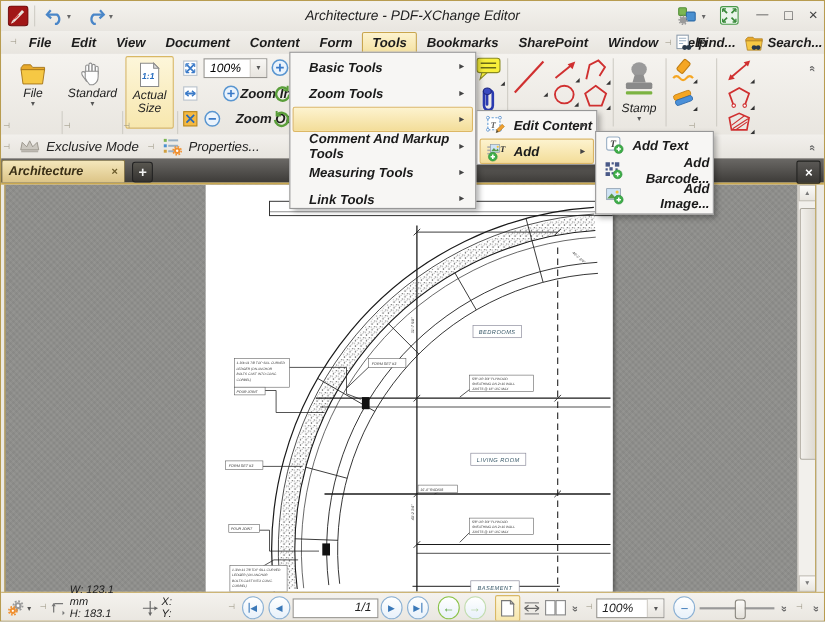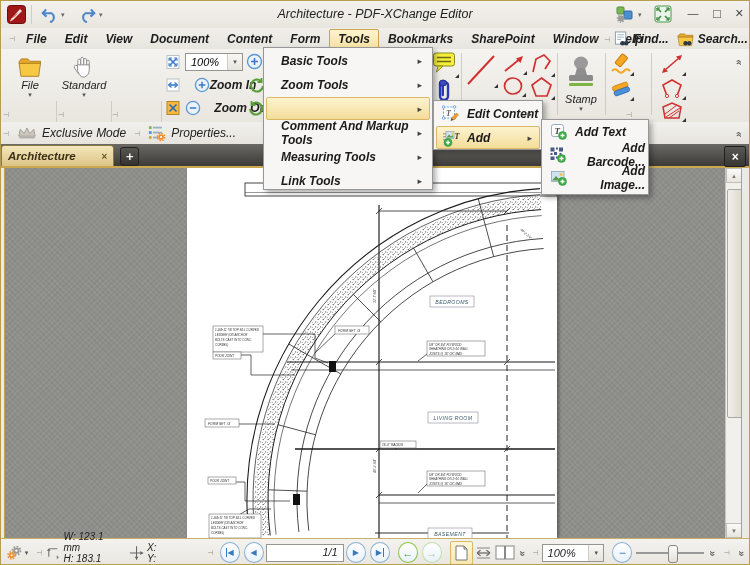--- a/index.html
+++ b/index.html
@@ -167,20 +167,28 @@
             <rect x="13.5" y="4.8" width="2.3" height="7" rx="1.1"></rect>
             <path d="M5.2 10 q-2.6-1.6-3.1.4 q-.3 1.3 1.6 3.6 l2.6 3.6 z"></path>
             <path d="M5 9 h10.8 v4.5 q0 4.8-4.2 6.7 h-2.8 q-3-3.4-3.8-5.7 z"></path>
           </g>
         </svg>
       <div class="biglabel">Standard</div>
       <div class="dd">▾</div>
     </div>
     <div class="sepv" style="left:110px;top:52px;height:62px"></div>
 
+    <div class="abs bigbtn active" style="left:113px;width:44px">
+      <svg width="22" height="26" viewBox="0 0 24 26">
+          <path d="M3 1.5 h13 l5 5 V24.5 H3z" fill="#fff" stroke="#8a8a8a"></path>
+          <path d="M16 1.5 l5 5 h-5z" fill="#dcdcdc" stroke="#8a8a8a"></path>
+          <text x="4.5" y="17" font-size="8.5" font-weight="bold" fill="#2a6fc0">1:1</text>
+        </svg>
+      <div class="biglabel"><span>Actual</span><br><span>Size</span></div>
+    </div>
     <div class="sepv" style="left:160px;top:52px;height:62px"></div>
 
     <div class="abs ic tool" style="left:163px;top:4px;width:18px;height:18px">
       <svg width="16" height="16" viewBox="0 0 16 16">
           <rect x="2" y="1.5" width="12" height="13" fill="#fff" stroke="#b8c2cc"></rect>
           <path d="M4.5 4.5 l7 7 M11.5 4.5 l-7 7" stroke="#3a7ac8" stroke-width="1.6"></path>
           <path d="M4 4 h3 M4 4 v3 M12 12 h-3 M12 12 v-3 M12 4 h-3 M12 4 v3 M4 12 h3 M4 12 v-3" stroke="#3a7ac8" stroke-width="1"></path>
         </svg>
     </div>
     <div class="abs ic tool" style="left:163px;top:27px;width:18px;height:18px">
@@ -200,21 +208,21 @@
     <div class="abs combo" style="left:184px;top:4px;width:58px">
       <span class="val">100%</span>
       <span class="arr">▾</span>
     </div>
     <div class="abs ic" style="left:245px;top:4px;width:17px;height:17px">
       <svg width="17" height="17" viewBox="0 0 17 17">
           <circle cx="8.5" cy="8.5" r="7" fill="#eaf3fc" stroke="#5a96d0" stroke-width="1.4"></circle>
           <path d="M5 8.5 h7 M8.5 5 v7" stroke="#3a7ac8" stroke-width="1.6"></path>
         </svg>
     </div>
-    <div class="abs ic" style="left:184px;top:27px;width:80px;height:18px;justify-content:center;gap:0">
+    <div class="abs ic" style="left:184px;top:27px;width:80px;height:18px;justify-content:flex-end;gap:0">
       <svg width="16" height="16" viewBox="0 0 17 17">
           <circle cx="8.5" cy="8.5" r="7" fill="#eaf3fc" stroke="#5a96d0" stroke-width="1.4"></circle>
           <path d="M5 8.5 h7 M8.5 5 v7" stroke="#3a7ac8" stroke-width="1.6"></path>
         </svg>
       <span style="font-size:12px;font-weight:600;color:#1c1c1c">Zoom In</span>
     </div>
     <div class="abs ic" style="left:184px;top:50px;width:86px;height:18px;justify-content:space-between;gap:4px">
       <svg width="16" height="16" viewBox="0 0 17 17">
           <circle cx="8.5" cy="8.5" r="7" fill="#eaf3fc" stroke="#5a96d0" stroke-width="1.4"></circle>
           <path d="M5 8.5 h7" stroke="#3a7ac8" stroke-width="1.6"></path>

